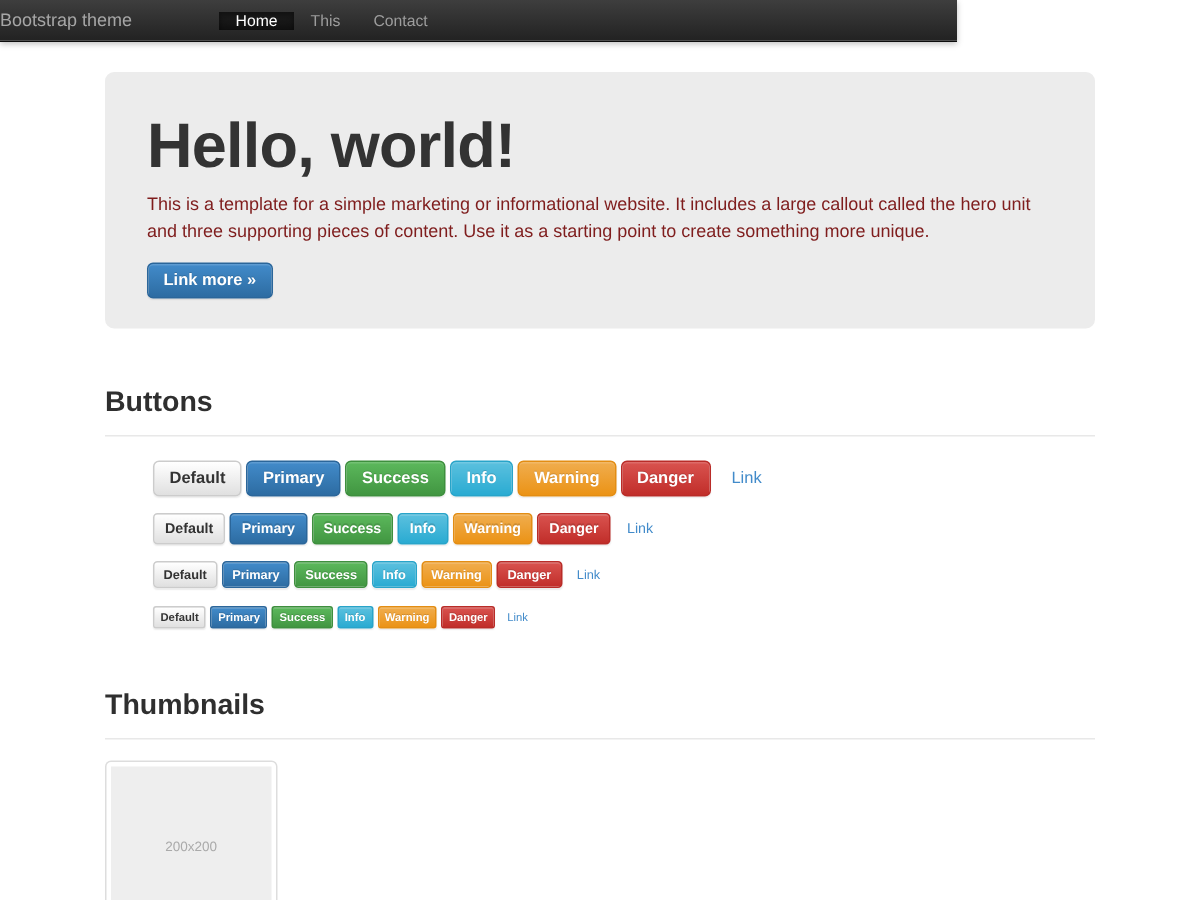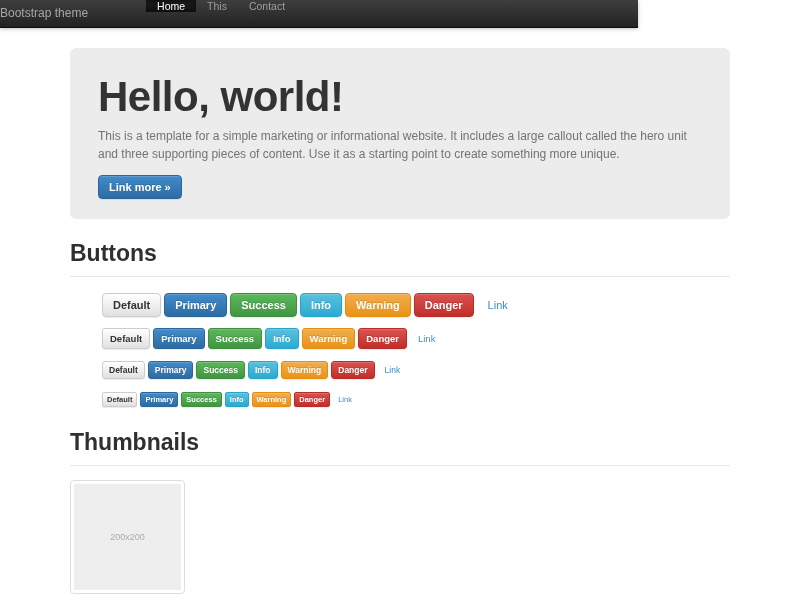--- a/index.html
+++ b/index.html
@@ -18,21 +18,21 @@
     box-shadow:0 1px 4px rgba(0,0,0,.25);
   }
   .navbar-container {
     width:660px; margin:0 auto; height:100%;
     display:flex; align-items:stretch;
   }
   .brand {
     color:#a6a6a6; font-size:12px; line-height:27px;
     margin-right:14px; white-space:nowrap; text-decoration:none;
   }
-  .nav { display:flex; align-items:flex-start;padding-left:44px; }
+  .nav { display:flex; align-items:center;padding-left:44px; }
   .nav-item {
     color:#9d9d9d; font-size:10.5px;
     display:flex; align-items:center; gap:5px;
     padding:0 11px; cursor:pointer; text-decoration:none;
   }
   .nav-item.active {
     color:#fff;
     background:linear-gradient(#1f1f1f,#101010);
     box-shadow:inset 0 2px 4px rgba(0,0,0,.5);
   }
@@ -50,27 +50,27 @@
   .jumbotron {
     margin-top:20px; background:#ececec; border-radius:6px;
     padding:16px 28px 22px 28px; height:171px;
   }
   .jumbotron h1 {
     font-size:42px; line-height:1.1; font-weight:bold;
     margin:10px 0 8px 0; color:#333; letter-spacing:-0.5px;
   }
   .jumbotron p {
     font-size:12px; line-height:1.45; margin:0 0 12px 0;
-    color:#737373; white-space:pre-line;
+    color:#7f1d1d; white-space:pre-line;
   }
 
   
   h2.section-heading {
-    font-size:23px; font-weight:bold; color:#2f2f2f;
-    margin:22px 0 0 0; padding-bottom:10px;
+    font-size:19px; font-weight:bold; color:#2f2f2f;
+    margin:40px 0 0 0; padding-bottom:10px;
     border-bottom:1px solid #e8e8e8; line-height:1.1;
   }
 
   
   .btn {
     display:inline-block; border:1px solid transparent;
     font-family:"Liberation Sans", sans-serif; font-weight:bold;
     text-shadow:0 -1px 0 rgba(0,0,0,.15); color:#fff;
     cursor:pointer; vertical-align:middle; margin-right:3px;
     box-shadow:inset 0 1px 0 rgba(255,255,255,.15), 0 1px 1px rgba(0,0,0,.08);

